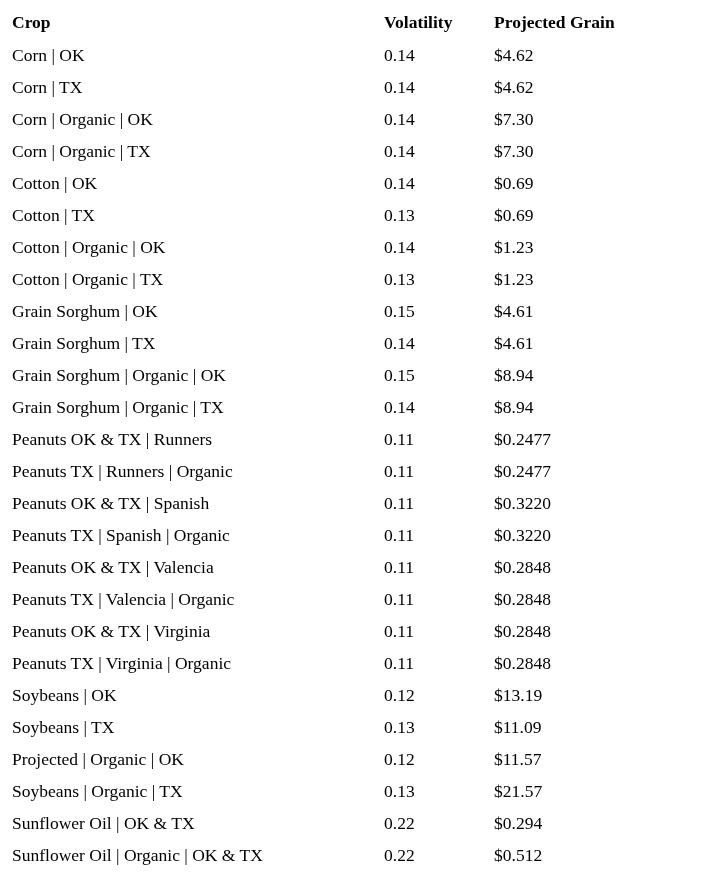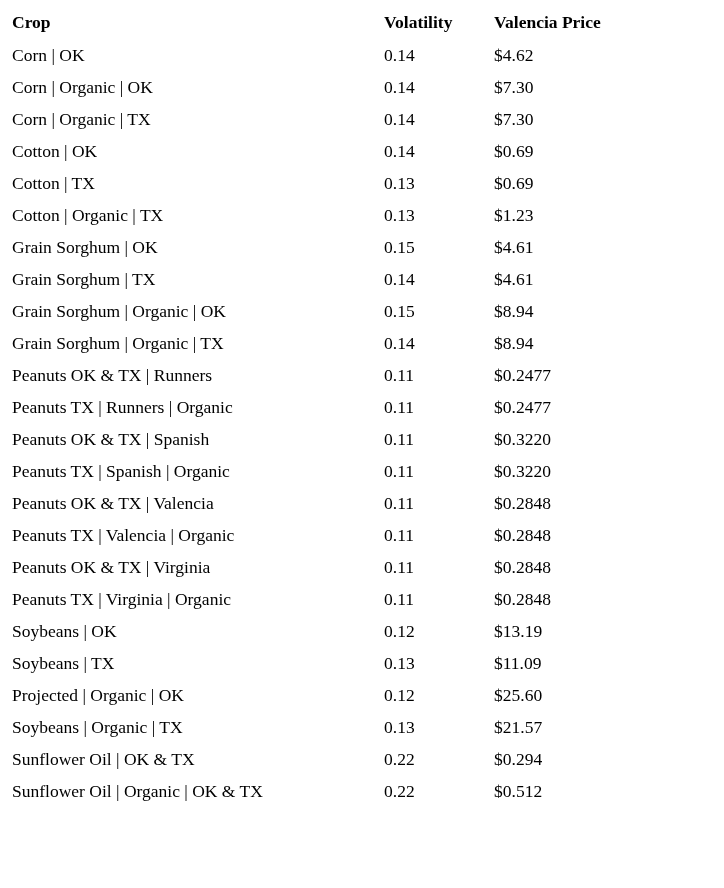--- a/index.html
+++ b/index.html
@@ -65,48 +65,58 @@
   <table class="crop-table">
     <colgroup>
       <col class="col-crop">
       <col class="col-vol">
       <col class="col-price">
     </colgroup>
     <thead>
       <tr>
         <th class="cell-crop">Crop</th>
         <th class="cell-vol">Volatility</th>
-        <th class="cell-price">Valencia Price</th>
+        <th class="cell-price">Projected Grain</th>
       </tr>
     </thead>
     <tbody id="table-body">
         <tr>
           <td class="cell-crop">Corn | OK</td>
           <td class="cell-vol">0.14</td>
           <td class="cell-price">$4.62</td>
         </tr>
         <tr>
+          <td class="cell-crop">Corn | TX</td>
+          <td class="cell-vol">0.14</td>
+          <td class="cell-price">$4.62</td>
+        </tr>
+        <tr>
           <td class="cell-crop">Corn | Organic | OK</td>
           <td class="cell-vol">0.14</td>
           <td class="cell-price">$7.30</td>
         </tr>
         <tr>
           <td class="cell-crop">Corn | Organic | TX</td>
           <td class="cell-vol">0.14</td>
           <td class="cell-price">$7.30</td>
         </tr>
         <tr>
           <td class="cell-crop">Cotton | OK</td>
           <td class="cell-vol">0.14</td>
           <td class="cell-price">$0.69</td>
         </tr>
         <tr>
           <td class="cell-crop">Cotton | TX</td>
           <td class="cell-vol">0.13</td>
           <td class="cell-price">$0.69</td>
+        </tr>
+        <tr>
+          <td class="cell-crop">Cotton | Organic | OK</td>
+          <td class="cell-vol">0.14</td>
+          <td class="cell-price">$1.23</td>
         </tr>
         <tr>
           <td class="cell-crop">Cotton | Organic | TX</td>
           <td class="cell-vol">0.13</td>
           <td class="cell-price">$1.23</td>
         </tr>
         <tr>
           <td class="cell-crop">Grain Sorghum | OK</td>
           <td class="cell-vol">0.15</td>
           <td class="cell-price">$4.61</td>
@@ -172,21 +182,21 @@
           <td class="cell-price">$13.19</td>
         </tr>
         <tr>
           <td class="cell-crop">Soybeans | TX</td>
           <td class="cell-vol">0.13</td>
           <td class="cell-price">$11.09</td>
         </tr>
         <tr>
           <td class="cell-crop">Projected | Organic | OK</td>
           <td class="cell-vol">0.12</td>
-          <td class="cell-price">$25.60</td>
+          <td class="cell-price">$11.57</td>
         </tr>
         <tr>
           <td class="cell-crop">Soybeans | Organic | TX</td>
           <td class="cell-vol">0.13</td>
           <td class="cell-price">$21.57</td>
         </tr>
         <tr>
           <td class="cell-crop">Sunflower Oil | OK &amp; TX</td>
           <td class="cell-vol">0.22</td>
           <td class="cell-price">$0.294</td>

